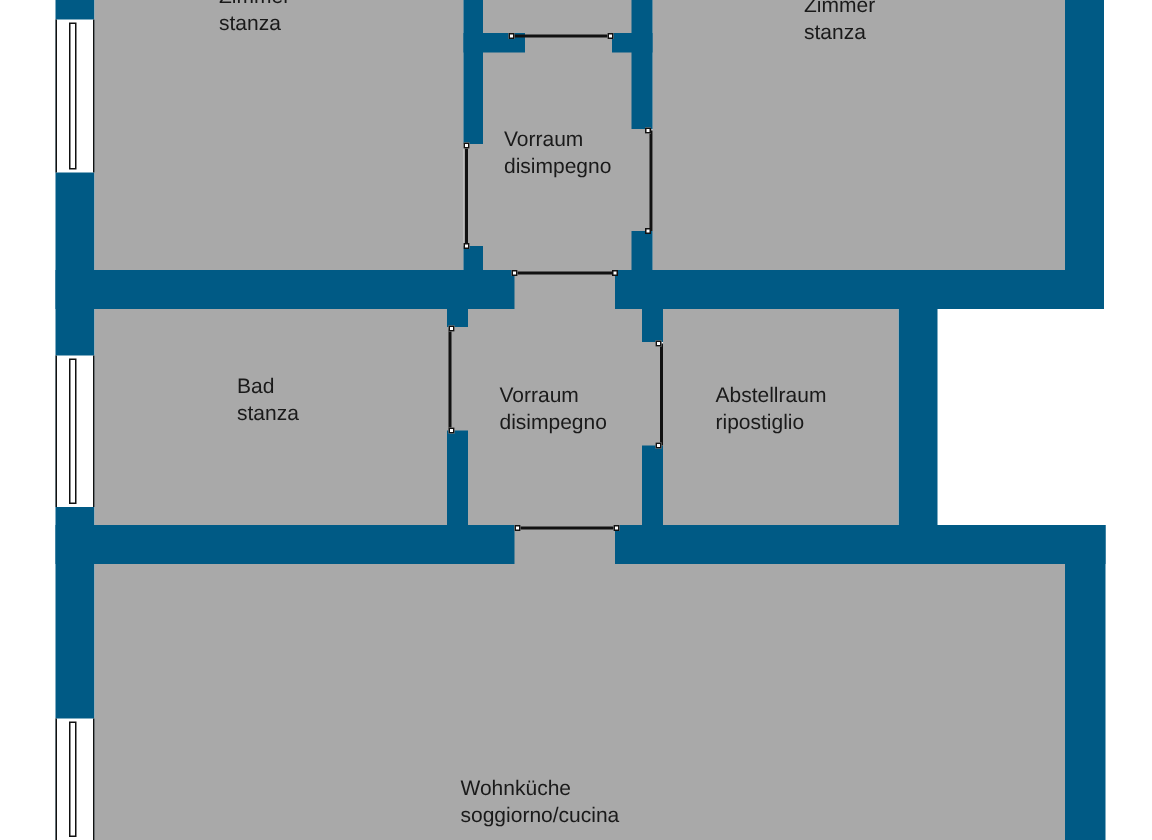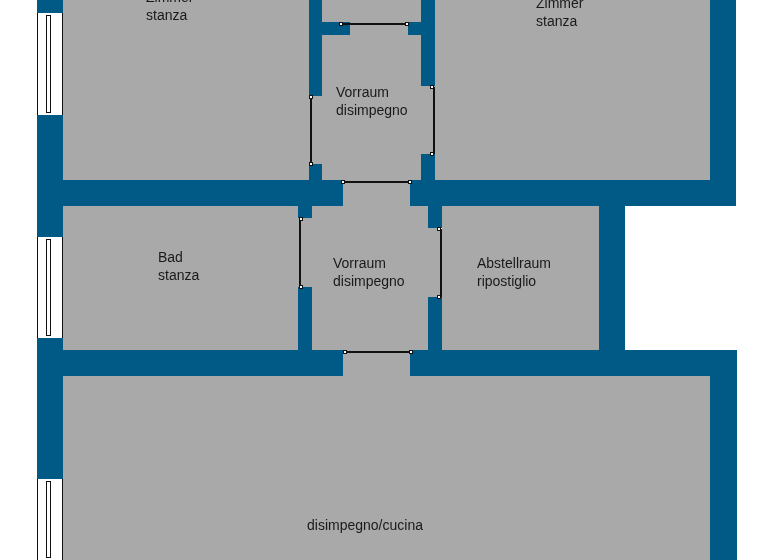--- a/index.html
+++ b/index.html
@@ -135,16 +135,17 @@
   </div>
   <div class="label" style="left:333px; top:254px;">
     <div>Vorraum</div>
     <div>disimpegno</div>
   </div>
   <div class="label" style="left:477px; top:254px;">
     <div>Abstellraum</div>
     <div>ripostiglio</div>
   </div>
   <div class="label" style="left:307px; top:516px;">
-    <div>disimpegno/cucina</div>
+    <div>Wohnküche</div>
+    <div>soggiorno/cucina</div>
   </div>
 
 </div>
 
 </body></html>

